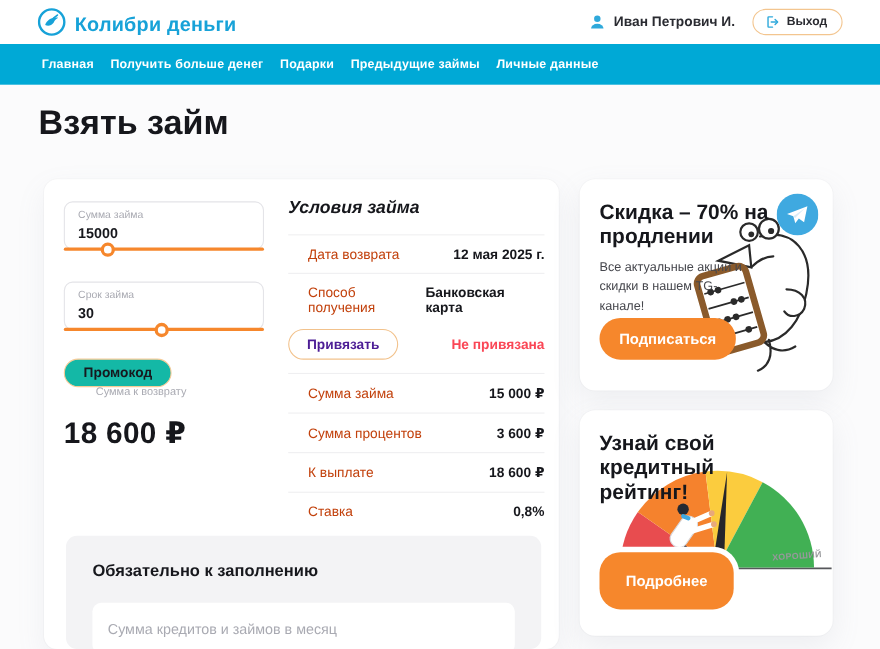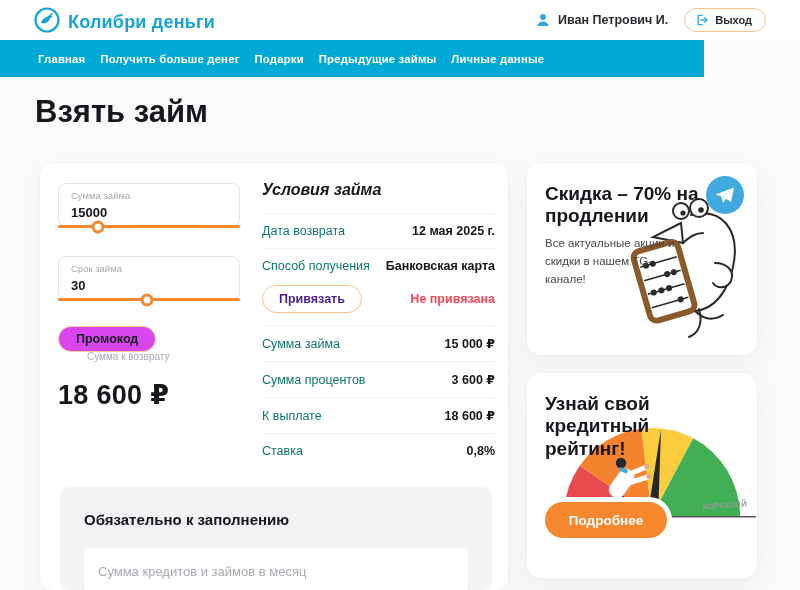--- a/index.html
+++ b/index.html
@@ -12,52 +12,52 @@
     display:flex; align-items:center; padding:0 34px; z-index:5; }
   .logo { display:flex; align-items:flex-end; gap:8px; cursor:pointer; }
   .logo-text { font-size:18px; font-weight:800; color:#17A2D8; letter-spacing:.2px; }
   .spacer { flex:1; }
   .user { display:flex; align-items:center; gap:7px; font-size:12.5px; font-weight:600; color:#2A2B31; }
   .logout-btn { margin-left:16px; display:flex; align-items:center; gap:6px; background:#fff;
     border:1.3px solid #F3C58F; border-radius:14px; padding:4px 13px 4px 10px;
     font-size:11px; font-weight:600; color:#2A2B31; cursor:pointer; }
 
   
-  .nav { position:absolute; top:40px; left:0; width:704px; height:37px; background:#00A9D6;
+  .nav { position:absolute; top:40px; left:0; width:800px; height:37px; background:#00A9D6;
     display:flex; align-items:center; padding-left:38px; column-gap:15px; z-index:5; }
   .nav-item { color:#fff; font-size:11.3px; font-weight:700; letter-spacing:.2px; cursor:pointer; white-space:nowrap; }
 
   
   .page-title { position:absolute; left:35px; top:94px; font-size:31px; font-weight:800; color:#16171C; }
 
   
   .main-card { position:absolute; left:40px; top:163px; width:468px; height:427px; background:#fff;
     border-radius:12px; box-shadow:0 10px 26px rgba(140,145,165,.10), 0 0 0 1px rgba(0,0,0,.02); }
   .fgroup { position:absolute; left:18px; width:182px; }
   .fgroup.amount { top:20px; } .fgroup.term { top:93px; }
   .fbox { border:1px solid #E4E4E8; border-radius:8px; height:44px; padding:6px 12px 0; background:#fff; }
   .flabel { font-size:9.5px; color:#A9AAB2; margin-bottom:2px; }
   .fvalue { border:none; outline:none; width:100%; font-size:13px; font-weight:800; color:#16171C;
     font-family:inherit; background:transparent; }
   .slider { position:relative; height:14px; margin-top:-8px; cursor:pointer; }
   .track { position:absolute; left:0; right:0; top:6px; height:3px; background:#F6872C; border-radius:2px; }
   .thumb { position:absolute; top:7.5px; width:13px; height:13px; background:#fff; border:3px solid #F6872C;
     border-radius:50%; transform:translate(-50%,-50%); cursor:grab; }
-  .promo-btn { position:absolute; left:18px; top:163px; background:#d946ef; border:1.4px solid #F5CB97;
+  .promo-btn { position:absolute; left:18px; top:163px; background:#14b8a6; border:1.4px solid #F5CB97;
     border-radius:15px; padding:5px 17px; font-size:12.5px; font-weight:700; color:#17181E; cursor:pointer;
     font-family:inherit; }
   .total-label { position:absolute; left:18px; top:188px; font-size:10px; color:#A9AAB2;margin-left:29px; }
   .total-value { position:absolute; left:18px; top:216px; font-size:27px; font-weight:800; letter-spacing:.3px; }
 
   
   .cond { position:absolute; left:222px; top:18px; width:233px; }
   .cond-title { font-size:16px; font-weight:800; margin-bottom:14px;font-style:italic; }
   .hr { height:1px; background:#EFEFF1; }
   .crow { display:flex; justify-content:space-between; align-items:center; padding:10px 0; font-size:12.5px; }
-  .crow .lab { color:#0f766e; }
+  .crow .lab { color:#c2410c;margin-left:18px; }
   .crow .val { font-weight:800; color:#16171C; }
   .bindrow { padding:2px 0 12px; }
   .bind-btn { background:#fff; border:1.4px solid #F2C28C; border-radius:16px; padding:6px 16px;
     font-size:12.5px; font-weight:700; color:#4c1d95; cursor:pointer; font-family:inherit; }
   .status-red { color:#FA4655; font-weight:600; font-size:12.5px; }
 
   
   .req-panel { position:absolute; left:20px; top:324px; width:432px; height:103px; background:#F3F3F5;
     border-radius:10px; overflow:hidden; }
   .req-title { position:absolute; left:24px; top:24px; font-size:15px; font-weight:800; }
@@ -73,21 +73,21 @@
   .rating-card { top:373px; height:205px; overflow:hidden; }
   .rcard-title { position:absolute; left:18px; top:20px; font-size:19px; font-weight:800; line-height:1.18; z-index:2; }
   .promo-card .rcard-title { width:162px; }
   .rating-card .rcard-title { width:125px; }
   .tg-icon { position:absolute; right:13px; top:13px; width:38px; height:38px; z-index:3; }
   .promo-text { position:absolute; left:18px; top:72px; width:130px; font-size:11.5px; color:#46474D;
     line-height:1.55; z-index:2; }
   .orange-btn { position:absolute; background:#F6872C; color:#fff; border:none; border-radius:19px;
     font-size:13.5px; font-weight:700; cursor:pointer; font-family:inherit; z-index:4; }
   .subscribe-btn { left:18px; top:126px; width:124px; height:38px; }
-  .details-btn { left:18px; top:129px; width:122px; height:36px; box-shadow:0 0 0 5px #fff; }
+  .details-btn { left:18px; top:129px; width:122px; height:52px; box-shadow:0 0 0 5px #fff; }
   .bird-illu { position:absolute; right:0; top:30px; width:128px; height:150px; z-index:1; }
   .gauge { position:absolute; inset:0; z-index:1; }
   .gauge-label { position:absolute; right:10px; top:128px; font-size:8px; font-weight:700; color:#97989B;
     letter-spacing:.4px; transform:rotate(-4deg); z-index:2; }
 </style>
 </head>
 <body>
 
 <div class="page">
 
@@ -233,20 +233,21 @@
           <circle cx="40" cy="82" r="3"></circle>
             <circle cx="47" cy="82" r="3"></circle>
           <circle cx="22" cy="96" r="3"></circle>
             <circle cx="30" cy="96" r="3"></circle>
             <circle cx="38" cy="96" r="3"></circle>
           <circle cx="46" cy="110" r="3"></circle>
         </g>
       </g>
     </svg>
     <div class="promo-text">Все актуальные акции и скидки в нашем TG-канале!</div>
+    <button class="orange-btn subscribe-btn">Подписаться</button>
   </div>
 
   <div class="rcard rating-card">
     <svg class="gauge" viewBox="0 0 230 205">
       <line x1="128" y1="143.8" x2="229" y2="143.8" stroke="#56575B" stroke-width="1.6"></line>
       <path d="M125,143 L37,143 A88,88 0 0 1 52.9,92.5 Z" fill="#E84C4F"></path>
       <path d="M125,143 L52.9,92.5 A88,88 0 0 1 114.3,55.7 Z" fill="#F5822D"></path>
       <path d="M125,143 L114.3,55.7 A88,88 0 0 1 166.3,65.3 Z" fill="#FBCC3E"></path>
       <path d="M125,143 L166.3,65.3 A88,88 0 0 1 213,143 Z" fill="#41B054"></path>
       <g>

